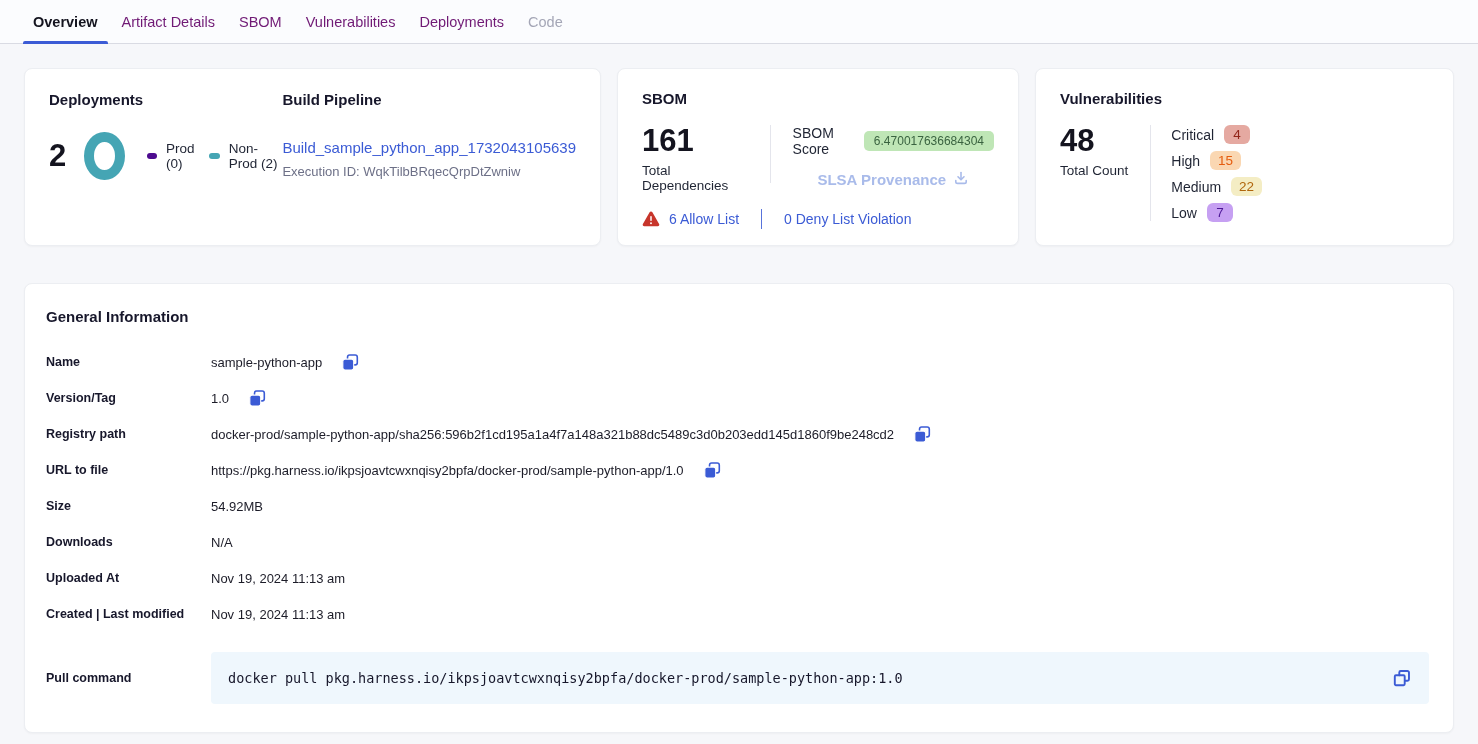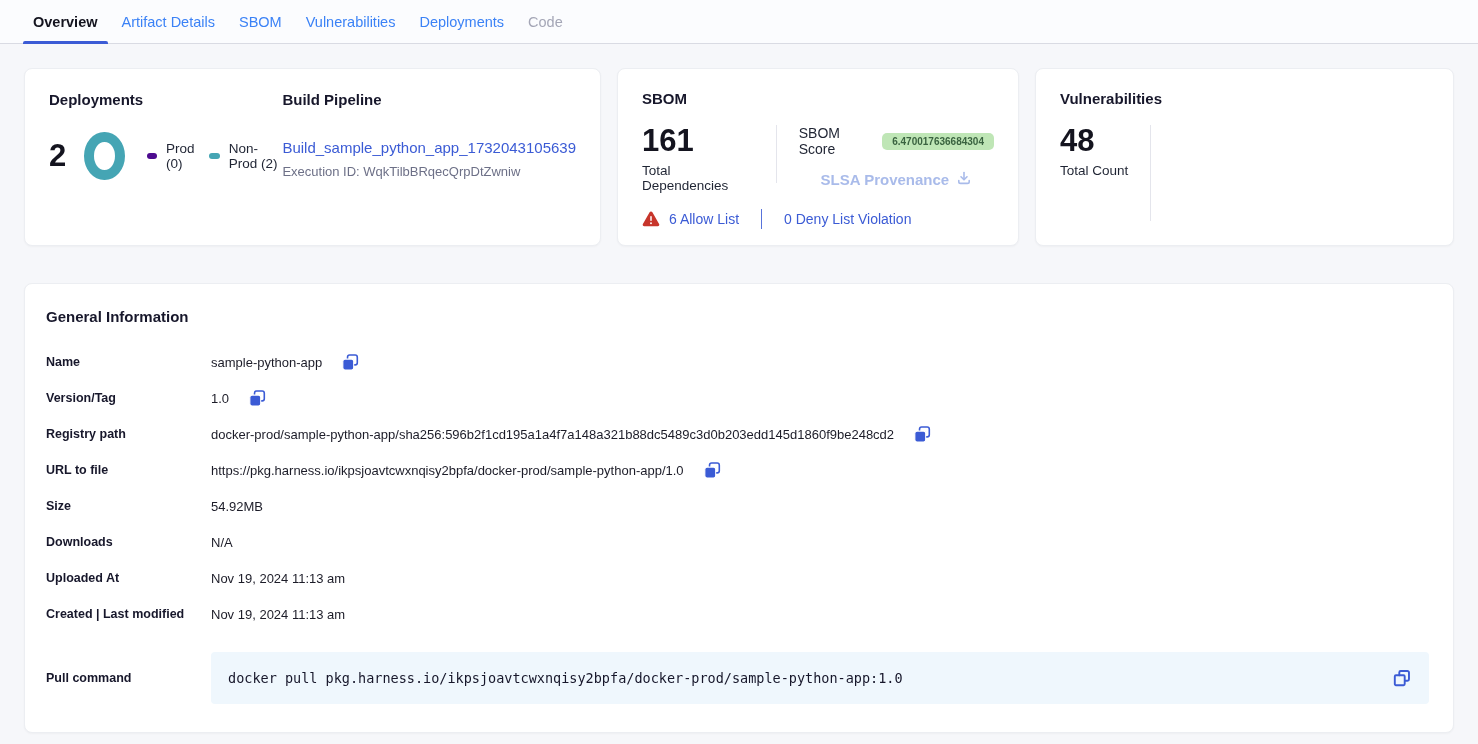--- a/index.html
+++ b/index.html
@@ -19,21 +19,21 @@
     align-items: stretch;
     padding-left: 23px;
   }
   .tab {
     display: flex;
     align-items: center;
     padding: 0 10px;
     margin-right: 4px;
     font-size: 14.5px;
     font-weight: 500;
-    color: #3b82f6;
+    color: #701a75;
     position: relative;
     cursor: pointer;
     white-space: nowrap;
   }
   .tab.active { font-weight: 700; color: #14141f; }
   .tab.active::after {
     content: "";
     position: absolute;
     left: 0; right: 0; bottom: -1px;
     height: 3px;
@@ -91,22 +91,22 @@
   .big-number { font-size: 31px; font-weight: 700; color: #14141f; line-height: 1.15; }
   .big-sub { font-size: 13.5px; color: #1f2433; margin-top: 4px; }
   .vdiv { width: 1px; background: #e4e5ec; }
   .sbom-vdiv { margin: 2px 22px 0 20px; height: 58px; }
   .sbom-right { padding-top: 2px; }
   .sbom-score-row { display: flex; align-items: center; gap: 10px; }
   .sbom-score-label { font-size: 14px; color: #1f2433; }
   .score-pill {
     background: #bfe6b6;
     color: #3a6340;
-    font-size: 10px;
-    font-weight: 700;
+    font-size: 12px;
+    font-weight: 400;
     padding: 3px 10px;
     border-radius: 5px;
   }
   .slsa-row {
     margin-top: 13px;
     display: flex; align-items: center; justify-content: center; gap: 7px;
     font-size: 15px; font-weight: 700; color: #a9bbea;
     cursor: default;
   }
   .sbom-links {
@@ -249,20 +249,38 @@
     </div>
 
     <div class="card card-vuln">
       <div class="card-title">Vulnerabilities</div>
       <div class="vuln-mid">
         <div>
           <div class="big-number">48</div>
           <div class="big-sub">Total Count</div>
         </div>
         <div class="vdiv vuln-vdiv"></div>
+        <div class="sev-list">
+          <div class="sev-row">
+            <span>Critical</span>
+            <span class="sev-pill sev-critical">4</span>
+          </div>
+          <div class="sev-row">
+            <span>High</span>
+            <span class="sev-pill sev-high">15</span>
+          </div>
+          <div class="sev-row">
+            <span>Medium</span>
+            <span class="sev-pill sev-medium">22</span>
+          </div>
+          <div class="sev-row">
+            <span>Low</span>
+            <span class="sev-pill sev-low">7</span>
+          </div>
+        </div>
       </div>
     </div>
   </div>
 
   <div class="card card-general">
     <div class="card-title">General Information</div>
 
     <div class="gi-rows">
 
       <div class="gi-row">

